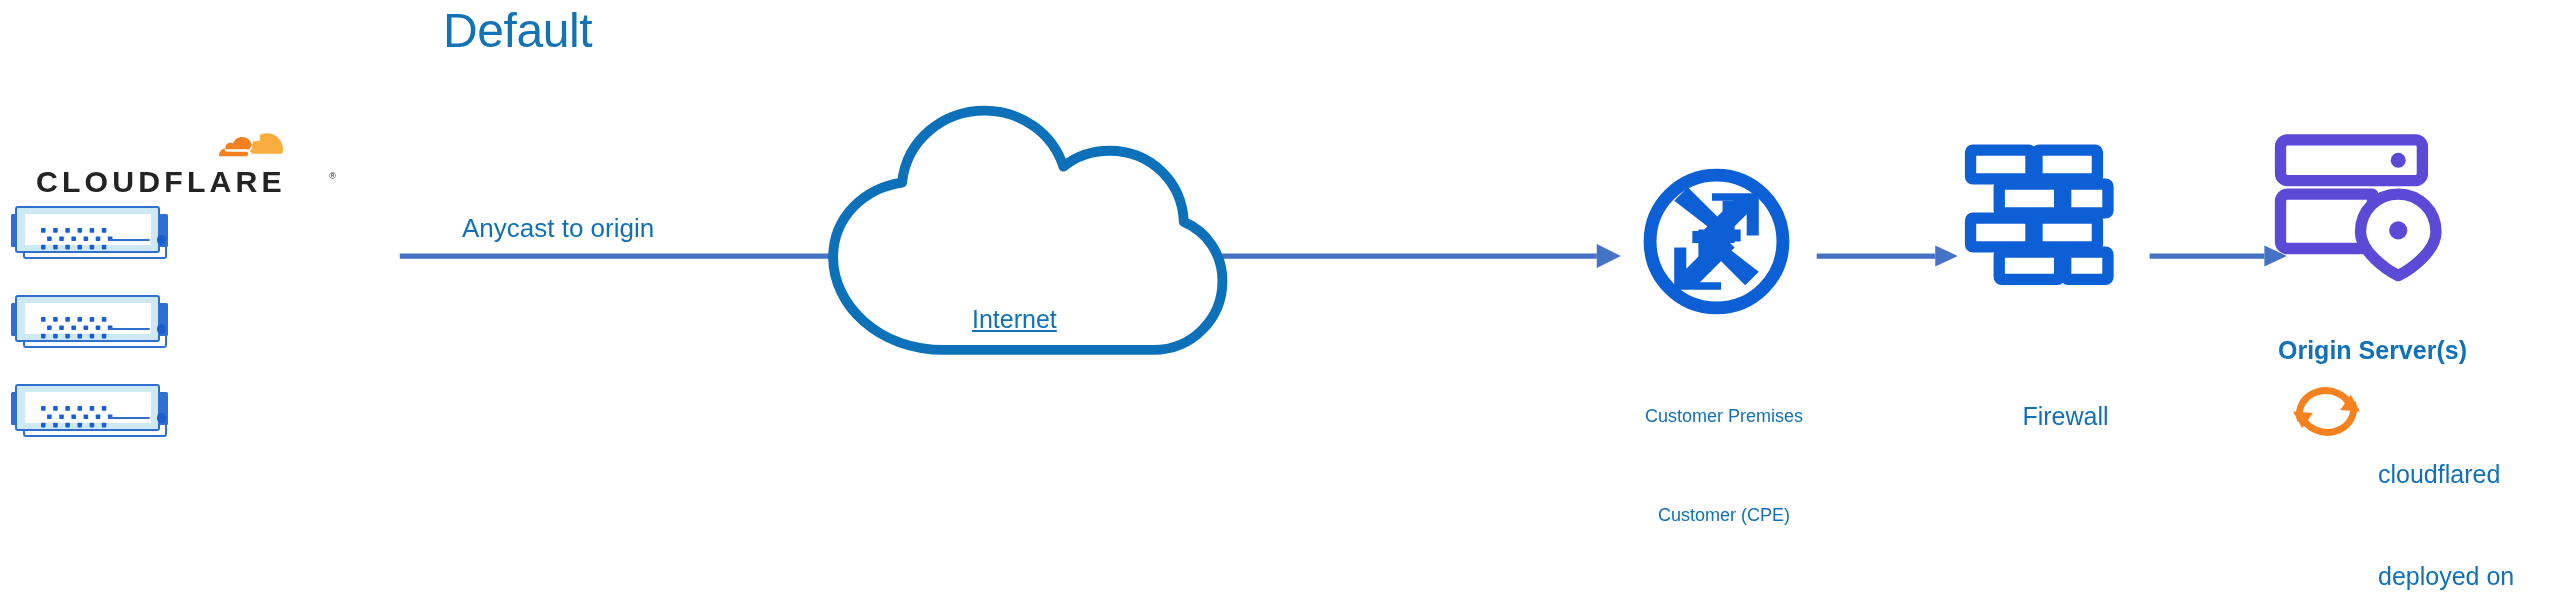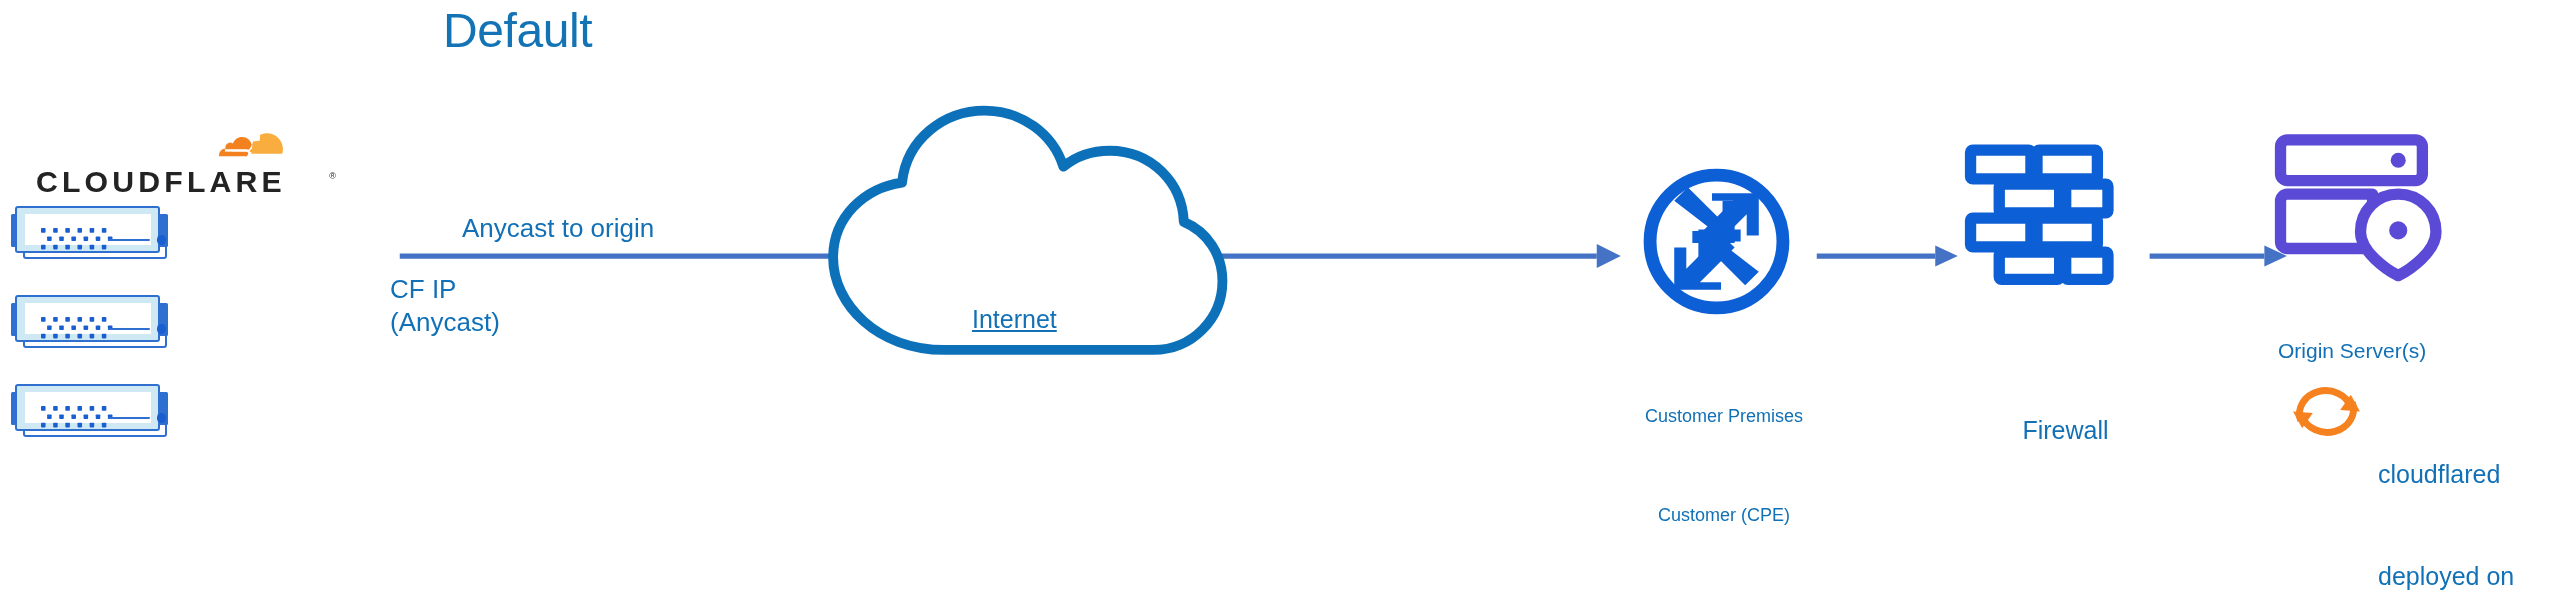--- a/index.html
+++ b/index.html
@@ -158,31 +158,32 @@
   #label-cpe {
     left: 1565px;
     top: 334px;
     font-size: 18px;
     line-height: 33px;
     text-align: center;
     width: 318px;
   }
   #label-firewall {
     left: 1903px;
-    top: 348px;
+    top: 334px;
     font-size: 25px;
     line-height: 33px;
     text-align: center;
     width: 325px;
   }
   #label-origin-server {
     left: 2278px;
     top: 334px;
-    font-size: 21px;
+    font-size: 25px;
     line-height: 33px;
+    font-weight: bold;
   }
   #label-cloudflared {
     left: 2378px;
     top: 389px;
     font-size: 25px;
     line-height: 34px;
   }
 
   
   .arrow-svg { position: absolute; overflow: visible; }
@@ -335,24 +336,20 @@
              C 436 59 477 101 479 153
              C 510 166 530 196 530 231
              C 530 281 490 322 439 322
              Z" fill="#ffffff" stroke="#0d71b9" stroke-width="13" stroke-linejoin="round"></path>
   </svg>
 
   <div class="abs dlabel" id="label-internet">Internet</div>
 
   <div class="abs dlabel" id="label-request-to-origin">Anycast to origin</div>
 
-  <div class="abs" id="label-cf-ip">
-    <div class="dlabel" style="font-size:26px;line-height:33px;">CF IP</div>
-    <div class="dlabel" style="font-size:26px;line-height:33px;">(Anycast)</div>
-  </div>
 
   <svg class="arrow-svg" id="cpe-icon" width="151" height="151" viewBox="0 0 200 200">
     <circle cx="100" cy="100" r="88" fill="none" stroke="#0d5fd6" stroke-width="17"></circle>
     <g fill="#0d5fd6">
 
       <path d="M44 46 L62 28 L108 74 L108 46 L124 46 L124 102 L68 102 L68 86 L96 86 Z"></path>
 
       <path d="M156 46 L156 102 L140 102 L140 74 L94 120 L76 102 L122 56 L94 56 L94 46 Z" transform="translate(0,-10) scale(1,1)"></path>
 
       <path d="M44 154 L44 98 L60 98 L60 126 L106 80 L124 98 L78 144 L106 144 L106 154 Z" transform="translate(0,10)"></path>

